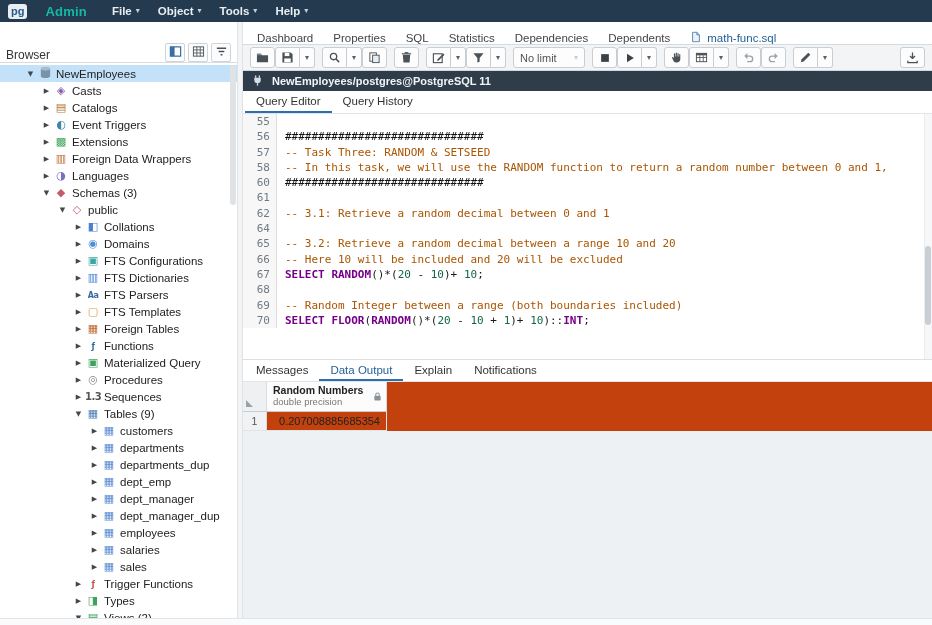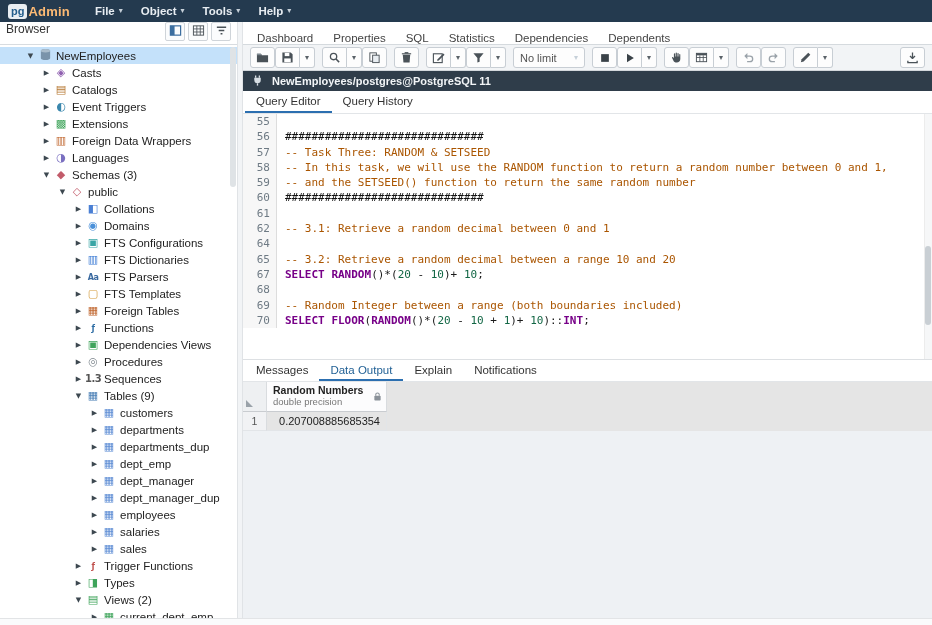--- a/index.html
+++ b/index.html
@@ -5,29 +5,29 @@
   *{box-sizing:border-box;margin:0;padding:0}
   html,body{width:932px;height:625px;overflow:hidden}
   body{font-family:"Liberation Sans",sans-serif;font-size:12px;color:#333;background:#fff}
   [data-interactable="true"]{cursor:pointer}
   .app{position:relative;width:932px;height:625px;display:flex;flex-direction:column;background:#fff}
 
   
   .topbar{height:22px;background:#243a4f;display:flex;align-items:center;padding:0 6px;flex:none}
   .logo{display:flex;align-items:center;margin:0 16px 0 2px}
   .logo-pg{background:#e9eef3;color:#235d8c;font-weight:bold;font-size:11px;padding:0 3px;border-radius:3px;height:15px;line-height:15px}
-  .logo-admin{color:#fdba74;font-weight:bold;font-size:13px;margin-left:1px;letter-spacing:.2px}
+  .logo-admin{color:#14b8a6;font-weight:bold;font-size:13px;margin-left:18px;letter-spacing:.2px}
   .menu-item{color:#e8edf2;font-size:11.5px;font-weight:bold;padding:0 9px;height:22px;display:flex;align-items:center;gap:4px}
   .caret{font-family:"DejaVu Sans",sans-serif;font-size:8px;color:#c6d0d9;line-height:1}
   .tbtn .caret{color:#5a6268}
 
   
   .split{flex:1;display:flex;min-height:0}
   .browser{width:237px;flex:none;display:flex;flex-direction:column;position:relative;background:#fff}
-  .browser-header{height:23px;border-bottom:1px solid #d8dce0;display:flex;align-items:flex-start;padding:0 6px;flex:none}
+  .browser-header{height:41px;border-bottom:1px solid #d8dce0;display:flex;align-items:flex-end;padding:0 6px;flex:none}
   .browser-title{font-size:12px;color:#333;flex:1}
   .bh-btn{width:20px;height:19px;display:flex;align-items:center;justify-content:center;border:1px solid #cfd4d9;background:#fbfcfd;margin-left:3px;border-radius:2px}
   .tree{flex:1;overflow:hidden;padding-top:2px;position:relative}
   .tree-row{height:17px;display:flex;align-items:center;font-size:11.5px;color:#222;white-space:nowrap}
   .tree-row.sel{background:#c4e1fa}
   .tw{width:13px;flex:none;text-align:center;font-family:"DejaVu Sans",sans-serif;font-size:7px;color:#3d4850}
   .ticon{width:16px;flex:none;text-align:center;font-family:"DejaVu Sans",sans-serif;line-height:1}
   .tlabel{margin-left:3px}
   .tree-scroll{position:absolute;top:2px;right:1px;width:6px;height:140px;background:#dfe3e6;border-radius:3px}
   .splitter{width:6px;flex:none;background:#f2f4f6;border-left:1px solid #e0e3e6;border-right:1px solid #e0e3e6}
@@ -64,21 +64,21 @@
   .kw{color:#770088;font-weight:bold}
   .cm{color:#aa5500}
   .num{color:#116644}
   .pl{color:#1a1a1a}
   .hash{color:#111}
   .selbg{background:#c9d9ec}
   .ed-scroll{position:absolute;top:0;right:0;bottom:0;width:8px;background:#f6f7f8;border-left:1px solid #ececec}
   .ed-thumb{position:absolute;top:54%;right:1px;width:6px;height:32%;background:#c9cfd4;border-radius:3px}
 
   
-  .grid{background:#e5e5e5;flex:none}
+  .grid{background:#c2410c;flex:none}
   .grow{display:flex}
   .gcorner{width:24px;height:30px;background:#eef0f2;border-right:1px solid #d9dcdf;border-bottom:1px solid #c9ccd0;position:relative;flex:none}
   .gcorner .tri{position:absolute;left:3px;bottom:4px;width:0;height:0;border-left:7px solid #9aa2a9;border-top:7px solid transparent}
   .gcol{width:120px;background:#fcfcfd;border-right:1px solid #d9dcdf;border-bottom:1px solid #c9ccd0;padding:2px 16px 2px 6px;position:relative;flex:none}
   .cname{font-weight:bold;font-size:10.5px;color:#222;white-space:nowrap}
   .ctype{font-size:9.5px;color:#777;white-space:nowrap}
   .glock{position:absolute;right:3px;top:9px}
   .gnum{width:24px;height:19px;background:#f1f2f4;border-right:1px solid #d9dcdf;border-bottom:1px solid #e2e5e8;text-align:center;font-size:10.5px;color:#555;line-height:19px;flex:none}
   .gval{width:120px;height:19px;border-right:1px solid #e2e5e8;border-bottom:1px solid #e2e5e8;text-align:right;font-size:11px;color:#222;line-height:19px;padding-right:6px;flex:none}
   .grid-empty{flex:1;background:#eef1f4}
@@ -225,21 +225,21 @@
             <span class="tlabel" data-interactable="false">Foreign Tables</span>
           </div>
           <div class="tree-row" data-interactable="true" style="padding-left:72px">
             <span class="tw" data-interactable="true">▶</span>
             <span class="ticon" data-interactable="false"><span style="color:#2e6da4;font-size:8px;font-weight:bold;letter-spacing:-.5px">ƒ</span></span>
             <span class="tlabel" data-interactable="false">Functions</span>
           </div>
           <div class="tree-row" data-interactable="true" style="padding-left:72px">
             <span class="tw" data-interactable="true">▶</span>
             <span class="ticon" data-interactable="false"><span style="color:#3fa45b;font-size:11px">▣</span></span>
-            <span class="tlabel" data-interactable="false">Dependencies Views</span>
+            <span class="tlabel" data-interactable="false">Materialized Query</span>
           </div>
           <div class="tree-row" data-interactable="true" style="padding-left:72px">
             <span class="tw" data-interactable="true">▶</span>
             <span class="ticon" data-interactable="false"><span style="color:#7d868d;font-size:11px">◎</span></span>
             <span class="tlabel" data-interactable="false">Procedures</span>
           </div>
           <div class="tree-row" data-interactable="true" style="padding-left:72px">
             <span class="tw" data-interactable="true">▶</span>
             <span class="ticon" data-interactable="false"><span style="color:#555;font-size:10px;font-weight:bold;letter-spacing:-.5px">1.3</span></span>
             <span class="tlabel" data-interactable="false">Sequences</span>
@@ -331,20 +331,27 @@
             <span data-interactable="false">SQL</span>
           </div>
           <div class="mtab" data-interactable="true">
             <span data-interactable="false">Statistics</span>
           </div>
           <div class="mtab" data-interactable="true">
             <span data-interactable="false">Dependencies</span>
           </div>
           <div class="mtab" data-interactable="true">
             <span data-interactable="false">Dependents</span>
+          </div>
+          <div class="mtab active" data-interactable="true">
+            <span data-interactable="false"><svg viewBox="0 0 14 14" width="12" height="12">
+                <path d="M3 1.5h5l3 3v8H3z" fill="#eaf1f8" stroke="#4d7ba6"></path>
+                <path d="M8 1.5v3h3" fill="none" stroke="#4d7ba6"></path>
+              </svg></span>
+            <span data-interactable="false">math-func.sql</span>
           </div>
         </div>
 
       <div class="toolbar" id="toolbar" data-interactable="false">
           <button class="tbtn solo" data-interactable="true">
             <span data-interactable="false">
               <svg viewBox="0 0 14 14" width="13" height="13">
                 <path fill="#4a5258" d="M1 3h4.2l1.2 1.6H13V12H1z"></path>
                 <path fill="#7d8890" d="M1 3h4.2l1.2 1.6H1z"></path>
               </svg>
@@ -526,42 +533,42 @@
             </div>
             <div class="cline" data-interactable="true">
               <div class="gut" data-interactable="false">57</div>
               <div class="code" data-interactable="false"><span class="cm">-- Task Three: RANDOM &amp; SETSEED</span></div>
             </div>
             <div class="cline" data-interactable="true">
               <div class="gut" data-interactable="false">58</div>
               <div class="code" data-interactable="false"><span class="cm">-- In this task, we will use the RANDOM function to return a random number between 0 and 1,</span></div>
             </div>
             <div class="cline" data-interactable="true">
-              <div class="gut" data-interactable="false">59</div>
-              <div class="code" data-interactable="false"><span class="cm">-- and the SETSEED() function to return the same random number</span></div>
-            </div>
-            <div class="cline" data-interactable="true">
               <div class="gut" data-interactable="false">60</div>
               <div class="code" data-interactable="false"><span class="hash">##############################</span></div>
             </div>
             <div class="cline" data-interactable="true">
               <div class="gut" data-interactable="false">61</div>
               <div class="code" data-interactable="false"></div>
             </div>
             <div class="cline" data-interactable="true">
               <div class="gut" data-interactable="false">62</div>
               <div class="code" data-interactable="false"><span class="cm">-- 3.1: Retrieve a random decimal between 0 and 1</span></div>
             </div>
             <div class="cline" data-interactable="true">
               <div class="gut" data-interactable="false">64</div>
               <div class="code" data-interactable="false"></div>
             </div>
             <div class="cline" data-interactable="true">
               <div class="gut" data-interactable="false">65</div>
               <div class="code" data-interactable="false"><span class="cm">-- 3.2: Retrieve a random decimal between a range 10 and 20</span></div>
+            </div>
+            <div class="cline" data-interactable="true">
+              <div class="gut" data-interactable="false">66</div>
+              <div class="code" data-interactable="false"><span class="cm">-- Here 10 will be included and 20 will be excluded</span></div>
             </div>
             <div class="cline" data-interactable="true">
               <div class="gut" data-interactable="false">67</div>
               <div class="code" data-interactable="false"><span class="kw">SELECT</span><span class="pl"> </span><span class="kw">RANDOM</span><span class="pl">()*(</span><span class="num">20</span><span class="pl"> - </span><span class="num">10</span><span class="pl">)+ </span><span class="num">10</span><span class="pl">;</span></div>
             </div>
             <div class="cline" data-interactable="true">
               <div class="gut" data-interactable="false">68</div>
               <div class="code" data-interactable="false"></div>
             </div>
             <div class="cline" data-interactable="true">

